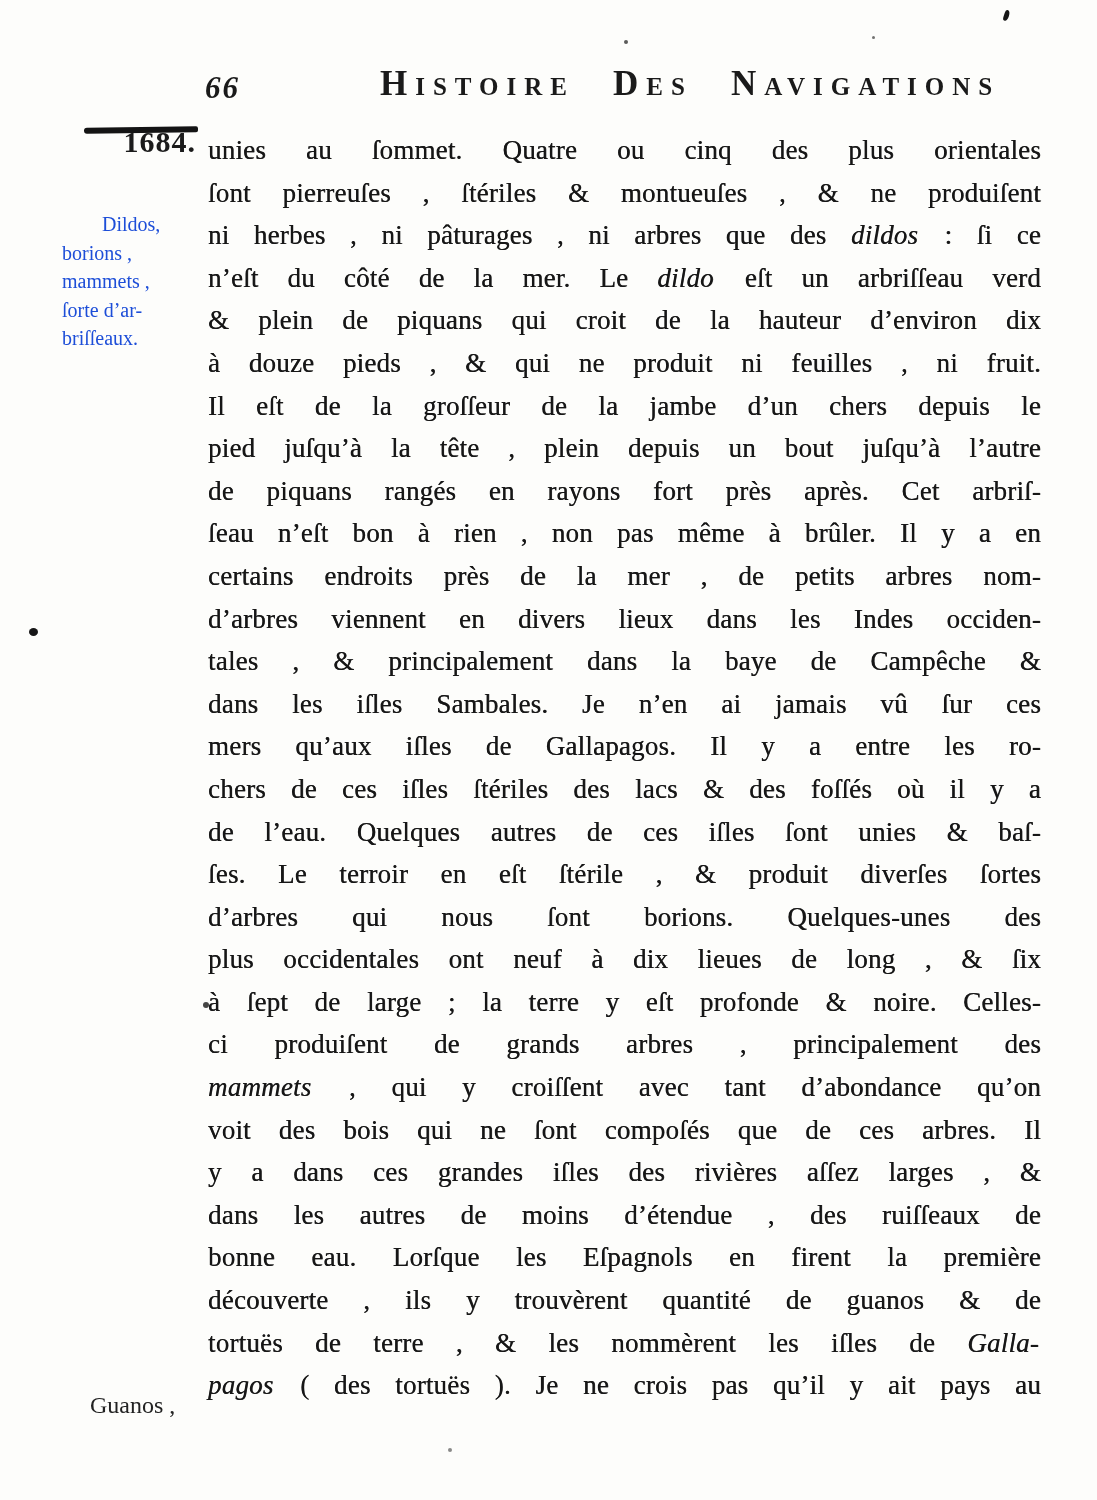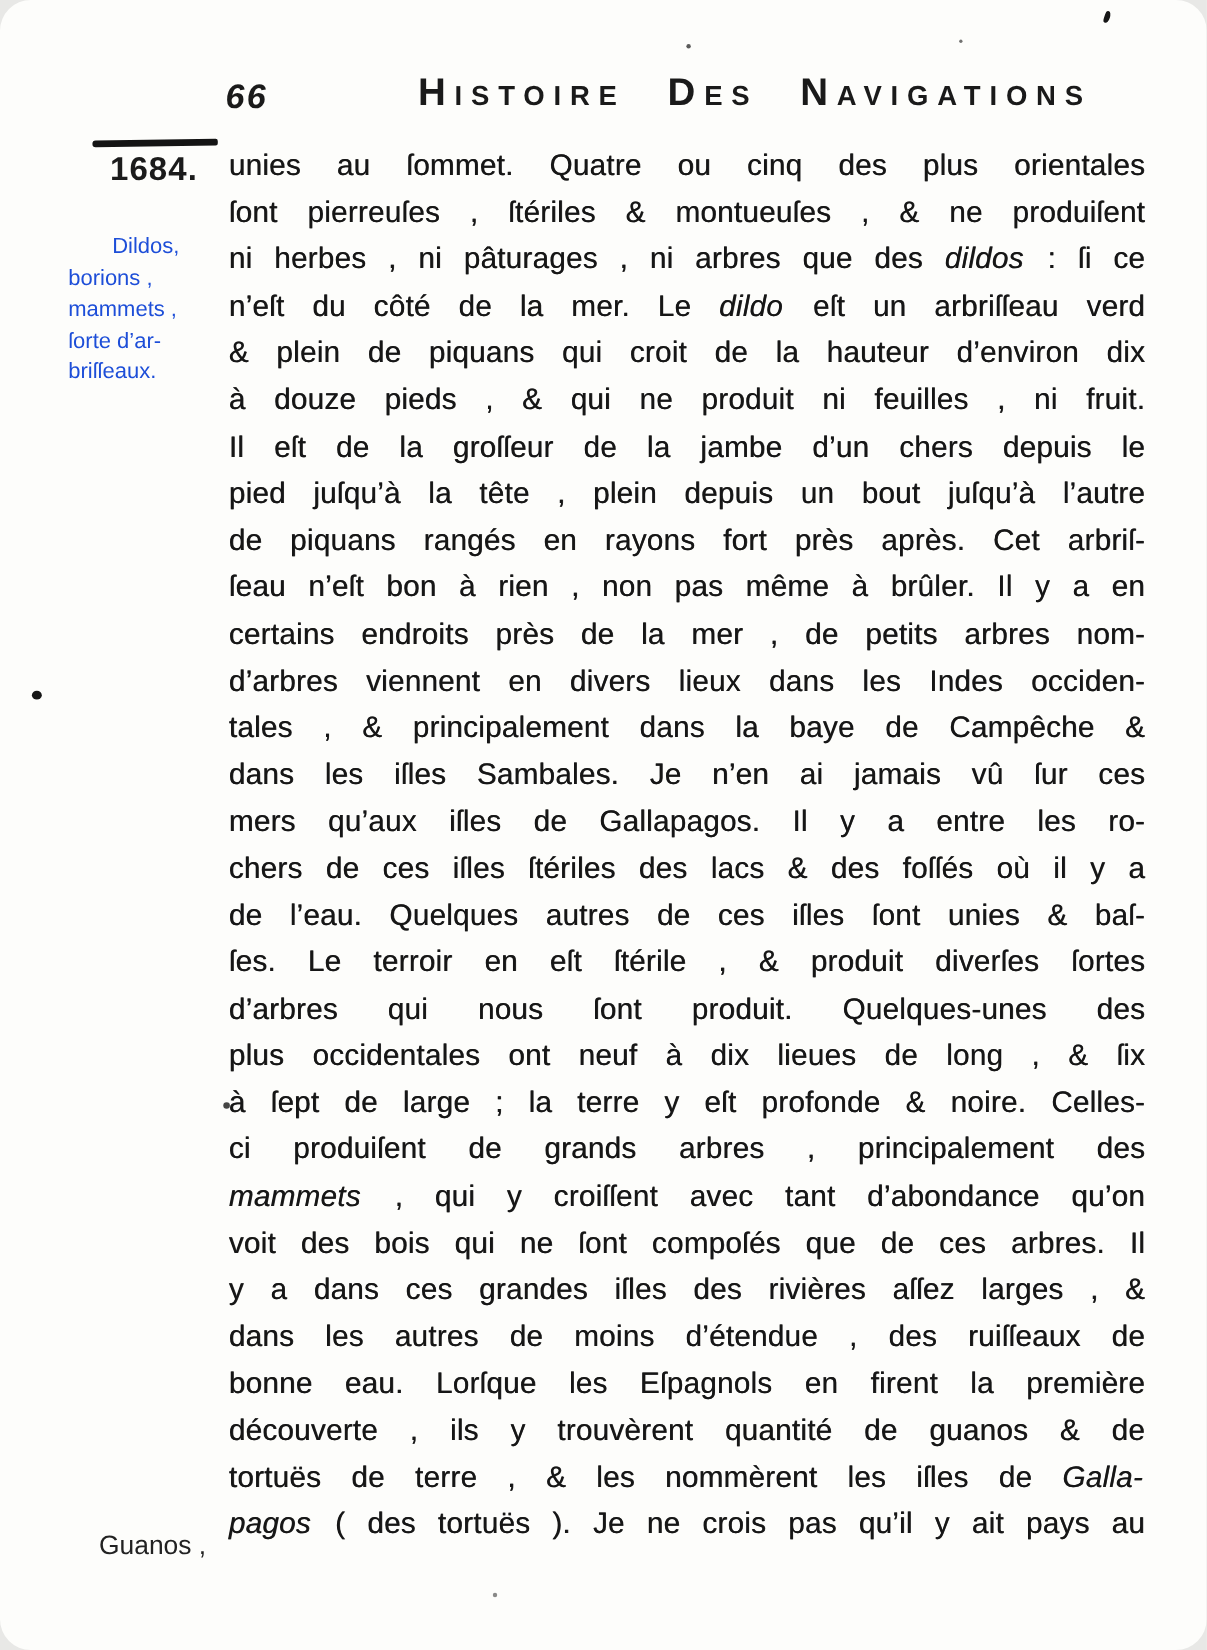--- a/index.html
+++ b/index.html
@@ -6,23 +6,22 @@
     margin: 0;
     padding: 0;
     background: #e8e8e6;
   }
   .page {
     position: relative;
     width: 1097px;
     height: 1500px;
     background: #fdfdfb;
     overflow: hidden;
-    font-family: Liberation Sans, sans-serif;
+    font-family: Liberation Serif, serif;
     color: #161616;
-    border-radius: 28px;
   }
 
   
   .page-number {
     position: absolute;
     left: 205px;
     top: 70px;
     font-size: 31px;
     font-style: italic;
     font-weight: 700;
@@ -49,23 +48,23 @@
     top: 127px;
     width: 114px;
     height: 6px;
     background: #141414;
     border-radius: 3px 2px 2px 3px;
     transform: rotate(-0.8deg);
   }
   .year-note {
     position: absolute;
     left: 84px;
-    top: 138px;
+    top: 125px;
     width: 112px;
-    text-align: center;
+    text-align: right;
     font-size: 30px;
     letter-spacing: 1px;
     font-weight: 700;
     color: #1b1b1b;
   }
   .species-note {
     position: absolute;
     left: 62px;
     top: 210px;
     width: 136px;
@@ -150,21 +149,21 @@
       <div class="line">de piquans rangés en rayons fort près après. Cet arbriſ-</div>
       <div class="line">ſeau n’eſt bon à rien , non pas même à brûler. Il y a en</div>
       <div class="line">certains endroits près de la mer , de petits arbres nom-</div>
       <div class="line">d’arbres viennent en divers lieux dans les Indes occiden-</div>
       <div class="line">tales , &amp; principalement dans la baye de Campêche &amp;</div>
       <div class="line">dans les iſles Sambales. Je n’en ai jamais vû ſur ces</div>
       <div class="line">mers qu’aux iſles de Gallapagos. Il y a entre les ro-</div>
       <div class="line">chers de ces iſles ſtériles des lacs &amp; des foſſés où il y a</div>
       <div class="line">de l’eau. Quelques autres de ces iſles ſont unies &amp; baſ-</div>
       <div class="line">ſes. Le terroir en eſt ſtérile , &amp; produit diverſes ſortes</div>
-      <div class="line">d’arbres qui nous ſont produit. Quelques-unes des</div>
+      <div class="line">d’arbres qui nous ſont borions. Quelques-unes des</div>
       <div class="line">plus occidentales ont neuf à dix lieues de long , &amp; ſix</div>
       <div class="line">à ſept de large ; la terre y eſt profonde &amp; noire. Celles-</div>
       <div class="line">ci produiſent de grands arbres , principalement des</div>
       <div class="line"><i>mammets</i> , qui y croiſſent avec tant d’abondance qu’on</div>
       <div class="line">voit des bois qui ne ſont compoſés que de ces arbres. Il</div>
       <div class="line">y a dans ces grandes iſles des rivières aſſez larges , &amp;</div>
       <div class="line">dans les autres de moins d’étendue , des ruiſſeaux de</div>
       <div class="line">bonne eau. Lorſque les Eſpagnols en firent la première</div>
       <div class="line">découverte , ils y trouvèrent quantité de guanos &amp; de</div>
       <div class="line">tortuës de terre , &amp; les nommèrent les iſles de <i>Galla-</i></div>

